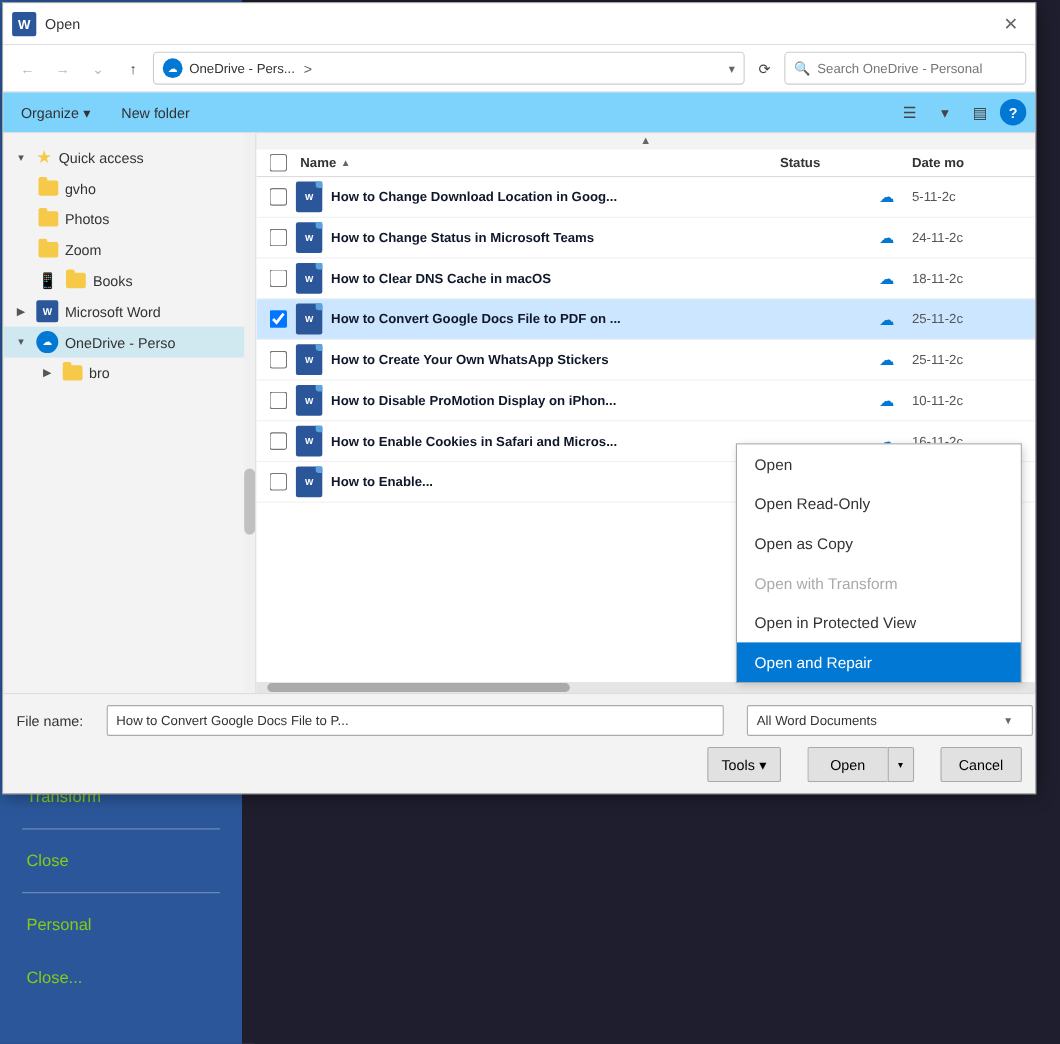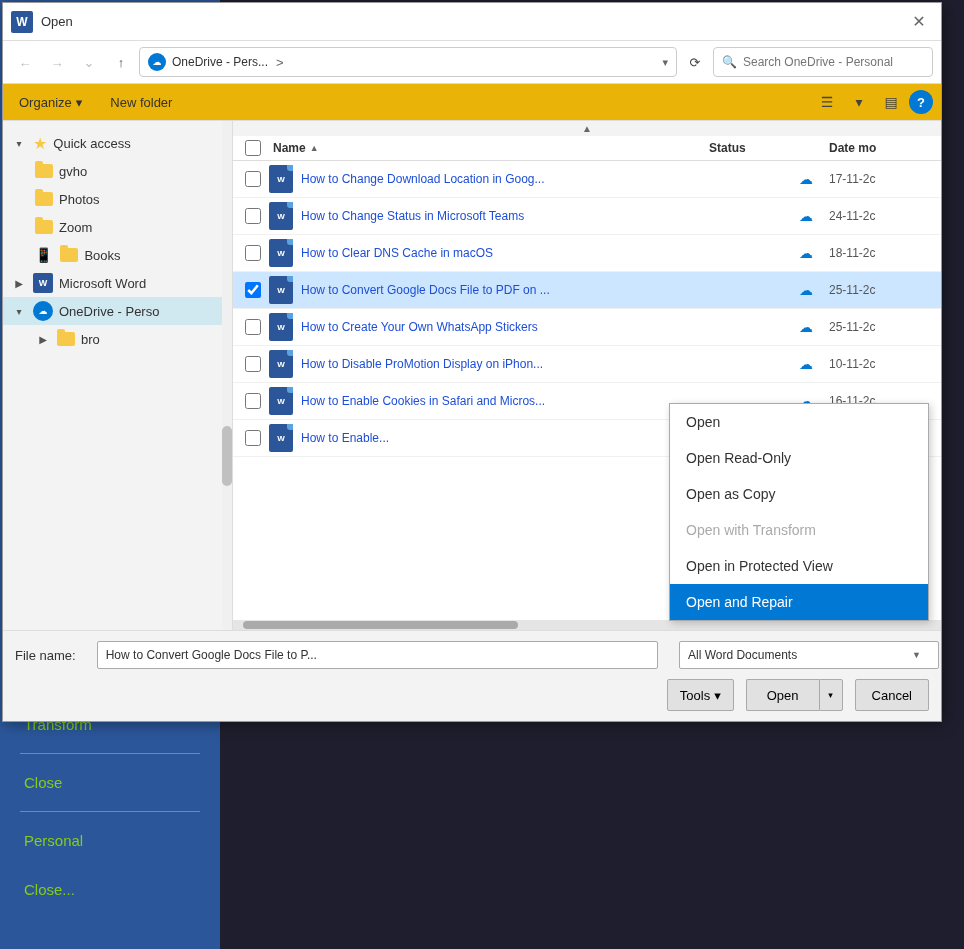--- a/index.html
+++ b/index.html
@@ -198,21 +198,21 @@
       color: #888;
       background: transparent;
       width: 100%;
     }
 
     
     .action-bar {
       display: flex;
       align-items: center;
       padding: 4px 8px;
-      background: #eab308;
+      background: #7dd3fc;
       border-bottom: 1px solid #ddd;
       gap: 12px;
       flex-shrink: 0;
     }
     .action-btn {
       border: none;
       background: none;
       cursor: pointer;
       font-size: 13px;
       color: #333;
@@ -427,24 +427,25 @@
       top: 0;
       right: 0;
       width: 6px;
       height: 6px;
       background: #5ba3e0;
       border-bottom-left-radius: 3px;
     }
     .file-name {
       flex: 1;
       font-size: 12px;
-      color: #1d4ed8;
+      color: #0f172a;
       overflow: hidden;
       text-overflow: ellipsis;
       white-space: nowrap;
+      font-weight: bold;
     }
     .cloud-icon {
       width: 30px;
       font-size: 14px;
       color: #0078d4;
       text-align: center;
     }
     .file-date {
       width: 100px;
       font-size: 12px;
@@ -505,21 +506,21 @@
       top: 50%;
       transform: translateY(-50%);
       font-size: 9px;
       color: #666;
       pointer-events: none;
     }
     .action-row {
       display: flex;
       align-items: center;
       justify-content: flex-end;
-      gap: 12px;
+      gap: 24px;
     }
     .tools-btn {
       height: 32px;
       padding: 0 12px;
       background: #e1e1e1;
       border: 1px solid #aaa;
       border-radius: 2px;
       cursor: pointer;
       font-size: 13px;
       display: flex;
@@ -718,21 +719,21 @@
 
       <div class="file-list">
 
         <div class="file-row">
           <input type="checkbox" class="file-checkbox" style="">
           <div class="file-doc-icon">
               <span style="font-size:8px; color:white;">W</span>
             </div>
           <span class="file-name">How to Change Download Location in Goog...</span>
           <span class="cloud-icon">☁</span>
-          <span class="file-date">17-11-2c</span>
+          <span class="file-date">5-11-2c</span>
         </div>
 
         <div class="file-row">
           <input type="checkbox" class="file-checkbox" style="">
           <div class="file-doc-icon">
               <span style="font-size:8px; color:white;">W</span>
             </div>
           <span class="file-name">How to Change Status in Microsoft Teams</span>
           <span class="cloud-icon">☁</span>
           <span class="file-date">24-11-2c</span>

